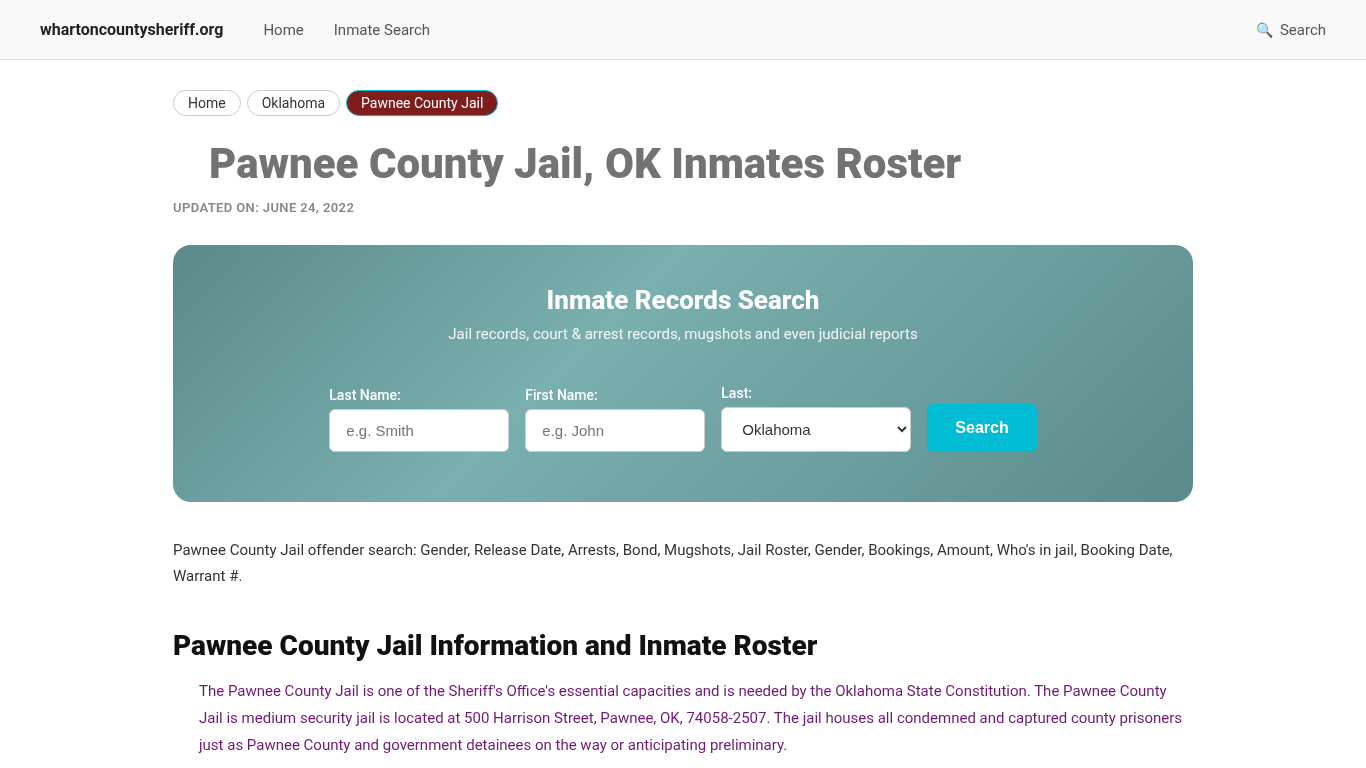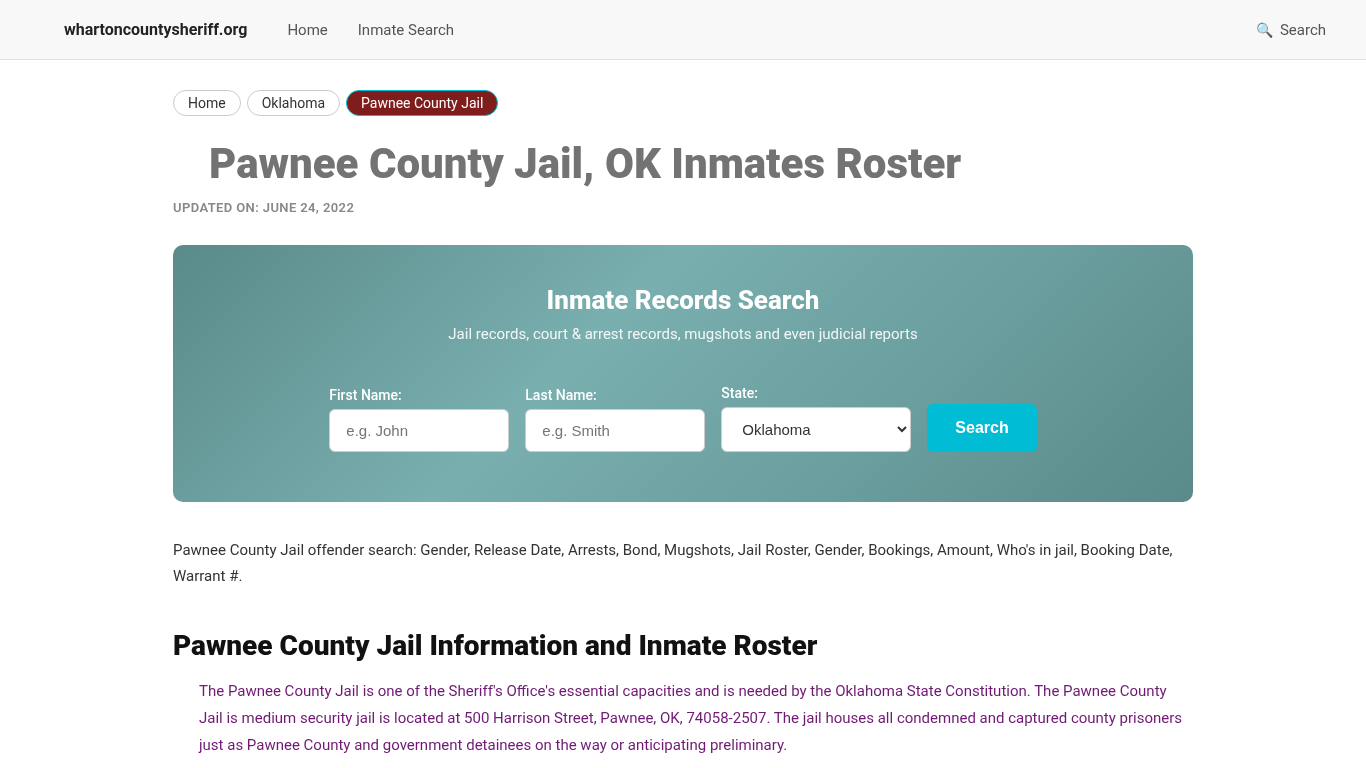--- a/index.html
+++ b/index.html
@@ -13,21 +13,20 @@
       height: 60px;
       display: flex;
       align-items: center;
       gap: 40px;
     }
     .navbar-brand {
       font-weight: 700;
       font-size: 16px;
       color: #222;
       white-space: nowrap;
-      margin-left: 24px;
     }
     .navbar-nav {
       display: flex;
       gap: 30px;
       flex: 1;
     }
     .nav-link {
       text-decoration: none;
       color: #555;
       font-size: 15px;
@@ -89,21 +88,21 @@
       font-size: 13px;
       color: #888;
       font-weight: 600;
       letter-spacing: 0.03em;
       margin-bottom: 30px;
     }
 
     
     .search-box {
       background: linear-gradient(135deg, #5a8a8a 0%, #7aafaf 40%, #6b9e9e 70%, #5a8a8a 100%);
-      border-radius: 10px;
+      border-radius: 18px;
       padding: 40px 60px 50px;
       text-align: center;
       margin-bottom: 36px;
     }
     .search-box-title {
       font-size: 26px;
       font-weight: 800;
       color: #fff;
       margin-bottom: 10px;
     }
@@ -214,29 +213,29 @@
   <p class="updated-date">
     <span>UPDATED ON:</span>
     <span>JUNE 24, 2022</span>
   </p>
 
   <div class="search-box">
     <h2 class="search-box-title">Inmate Records Search</h2>
     <p class="search-box-subtitle">Jail records, court &amp; arrest records, mugshots and even judicial reports</p>
     <div class="search-form">
       <div class="form-group">
+        <label class="form-label">Last Name:</label>
+        <input class="form-input" type="text" placeholder="e.g. Smith" style="">
+      </div>
+      <div class="form-group">
         <label class="form-label">First Name:</label>
         <input class="form-input" type="text" placeholder="e.g. John" style="">
       </div>
       <div class="form-group">
-        <label class="form-label">Last Name:</label>
-        <input class="form-input" type="text" placeholder="e.g. Smith" style="">
-      </div>
-      <div class="form-group">
-        <label class="form-label">State:</label>
+        <label class="form-label">Last:</label>
         <select class="form-select" id="state-select"><option value="Alabama">Alabama</option><option value="Alaska">Alaska</option><option value="Arizona">Arizona</option><option value="Arkansas">Arkansas</option><option value="California">California</option><option value="Colorado">Colorado</option><option value="Connecticut">Connecticut</option><option value="Delaware">Delaware</option><option value="Florida">Florida</option><option value="Georgia">Georgia</option><option value="Hawaii">Hawaii</option><option value="Idaho">Idaho</option><option value="Illinois">Illinois</option><option value="Indiana">Indiana</option><option value="Iowa">Iowa</option><option value="Kansas">Kansas</option><option value="Kentucky">Kentucky</option><option value="Louisiana">Louisiana</option><option value="Maine">Maine</option><option value="Maryland">Maryland</option><option value="Massachusetts">Massachusetts</option><option value="Michigan">Michigan</option><option value="Minnesota">Minnesota</option><option value="Mississippi">Mississippi</option><option value="Missouri">Missouri</option><option value="Montana">Montana</option><option value="Nebraska">Nebraska</option><option value="Nevada">Nevada</option><option value="New Hampshire">New Hampshire</option><option value="New Jersey">New Jersey</option><option value="New Mexico">New Mexico</option><option value="New York">New York</option><option value="North Carolina">North Carolina</option><option value="North Dakota">North Dakota</option><option value="Ohio">Ohio</option><option value="Oklahoma" selected="">Oklahoma</option><option value="Oregon">Oregon</option><option value="Pennsylvania">Pennsylvania</option><option value="Rhode Island">Rhode Island</option><option value="South Carolina">South Carolina</option><option value="South Dakota">South Dakota</option><option value="Tennessee">Tennessee</option><option value="Texas">Texas</option><option value="Utah">Utah</option><option value="Vermont">Vermont</option><option value="Virginia">Virginia</option><option value="Washington">Washington</option><option value="West Virginia">West Virginia</option><option value="Wisconsin">Wisconsin</option><option value="Wyoming">Wyoming</option></select>
       </div>
       <button class="search-btn">Search</button>
     </div>
   </div>
 
   <p class="description-text">Pawnee County Jail offender search: Gender, Release Date, Arrests, Bond, Mugshots, Jail Roster, Gender, Bookings, Amount, Who's in jail, Booking Date, Warrant #.</p>
 
   <h2 class="section-heading">Pawnee County Jail Information and Inmate Roster</h2>
 

